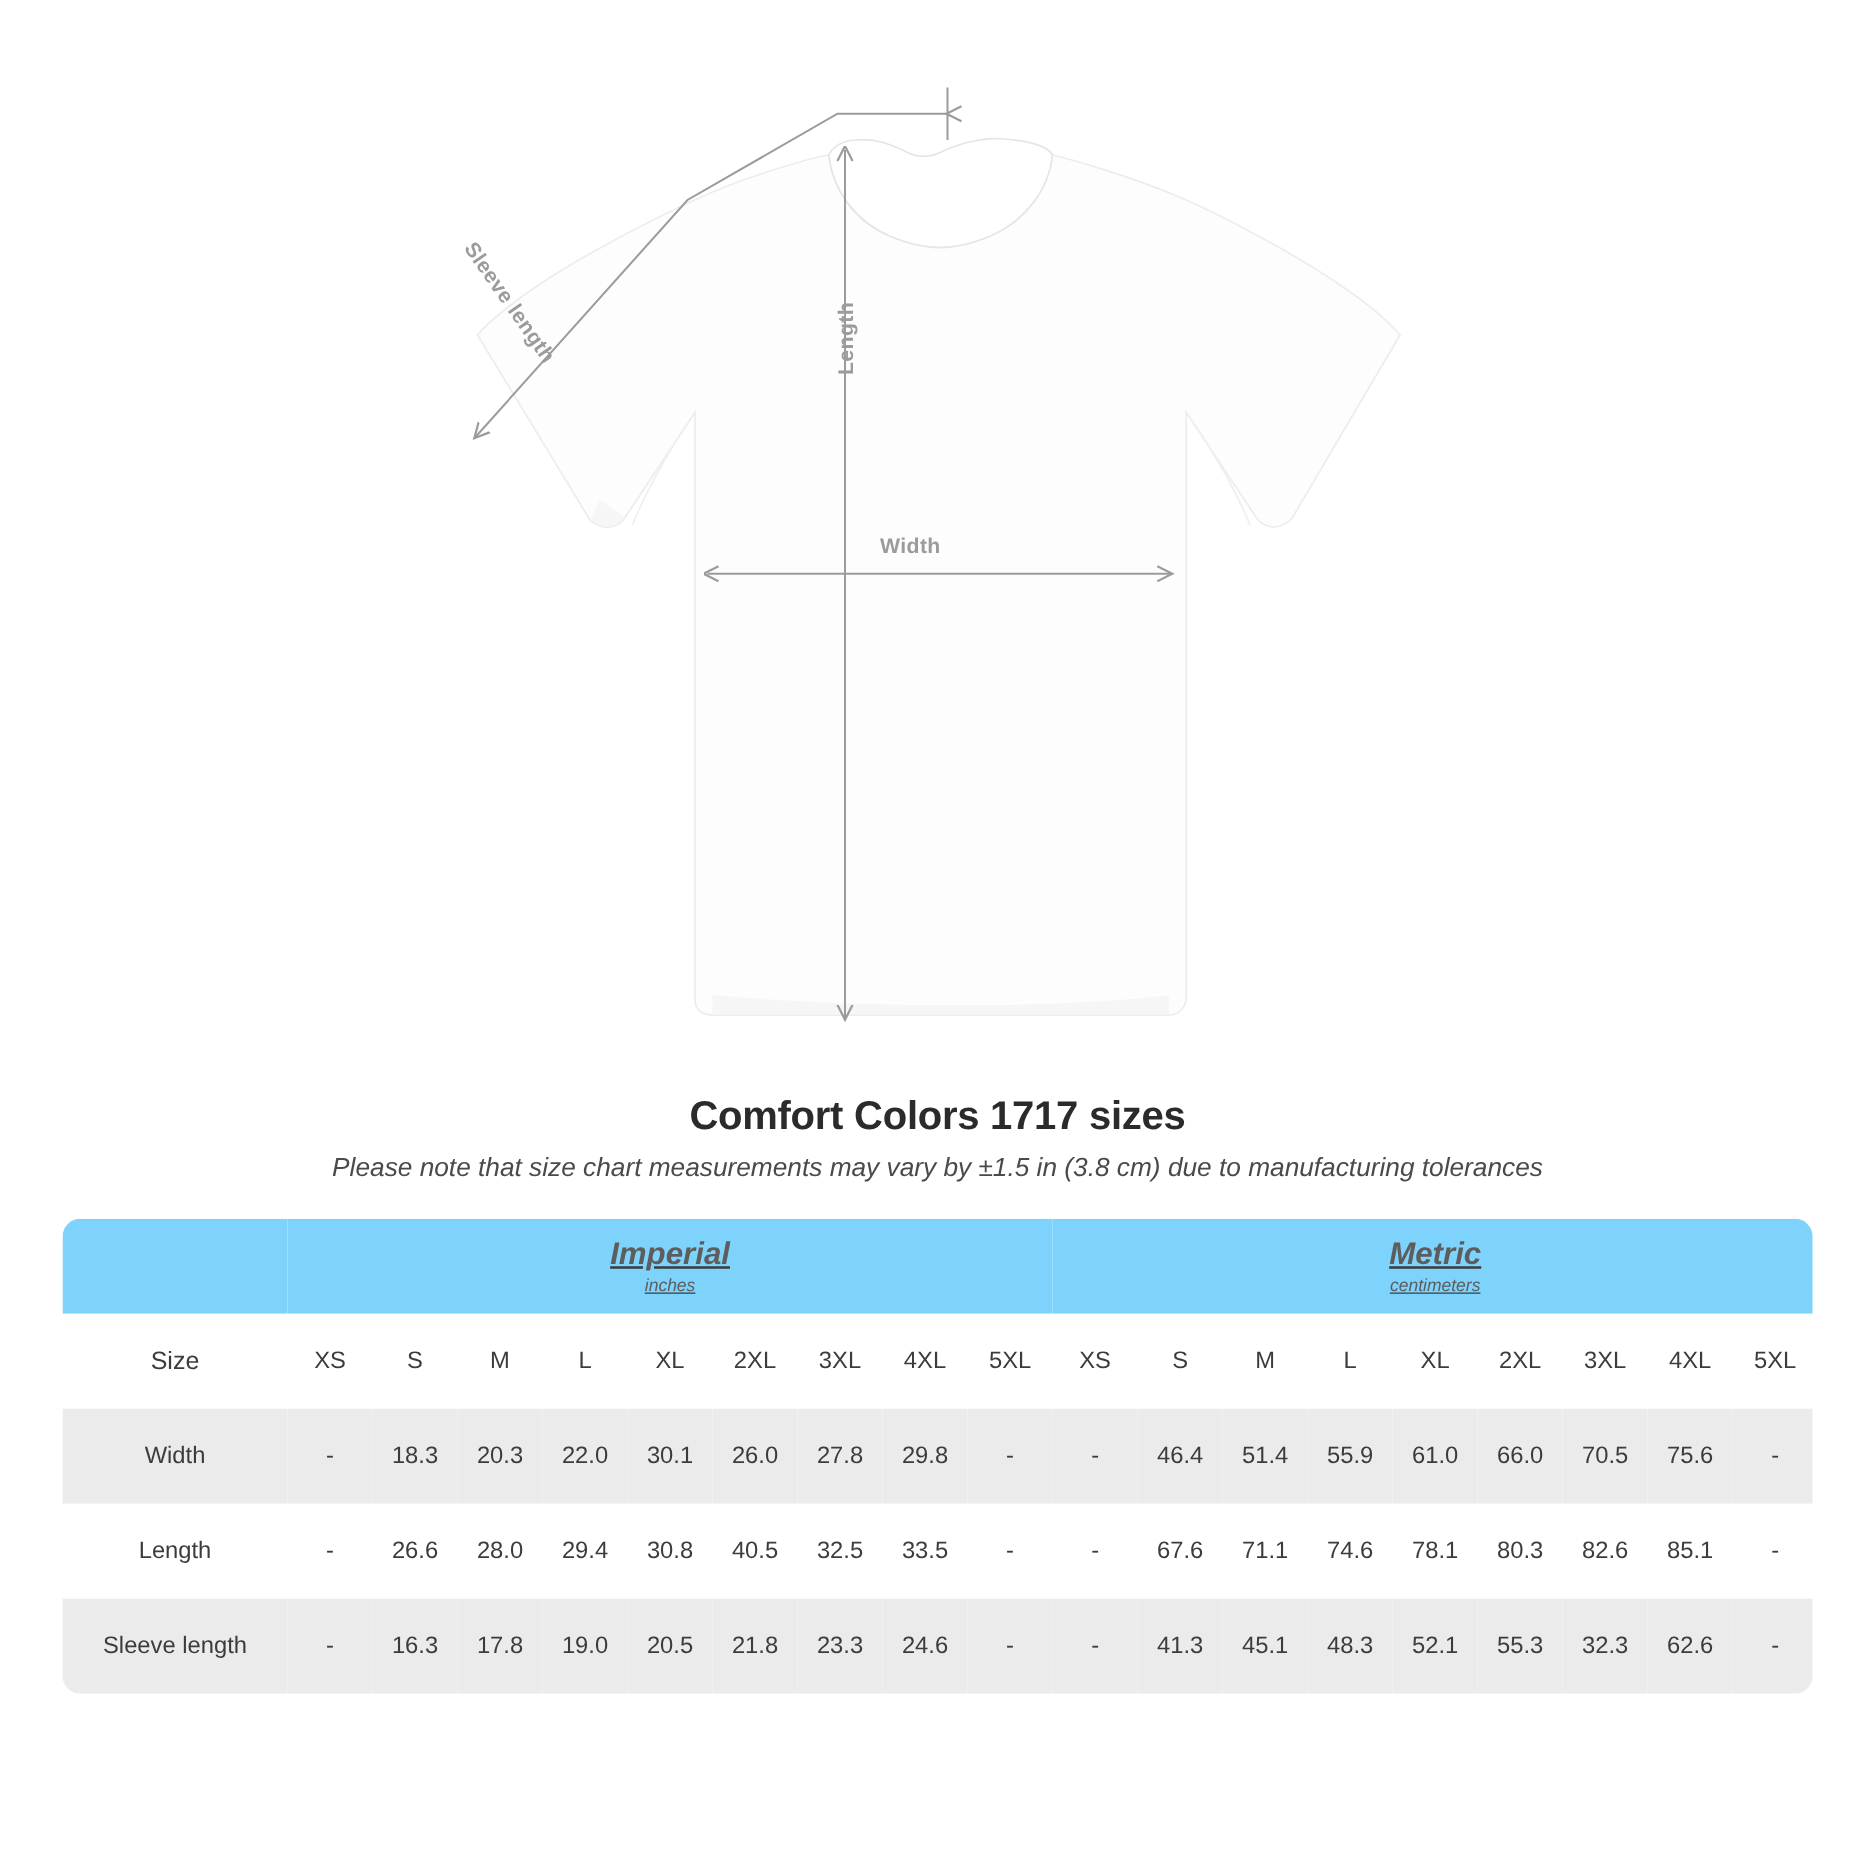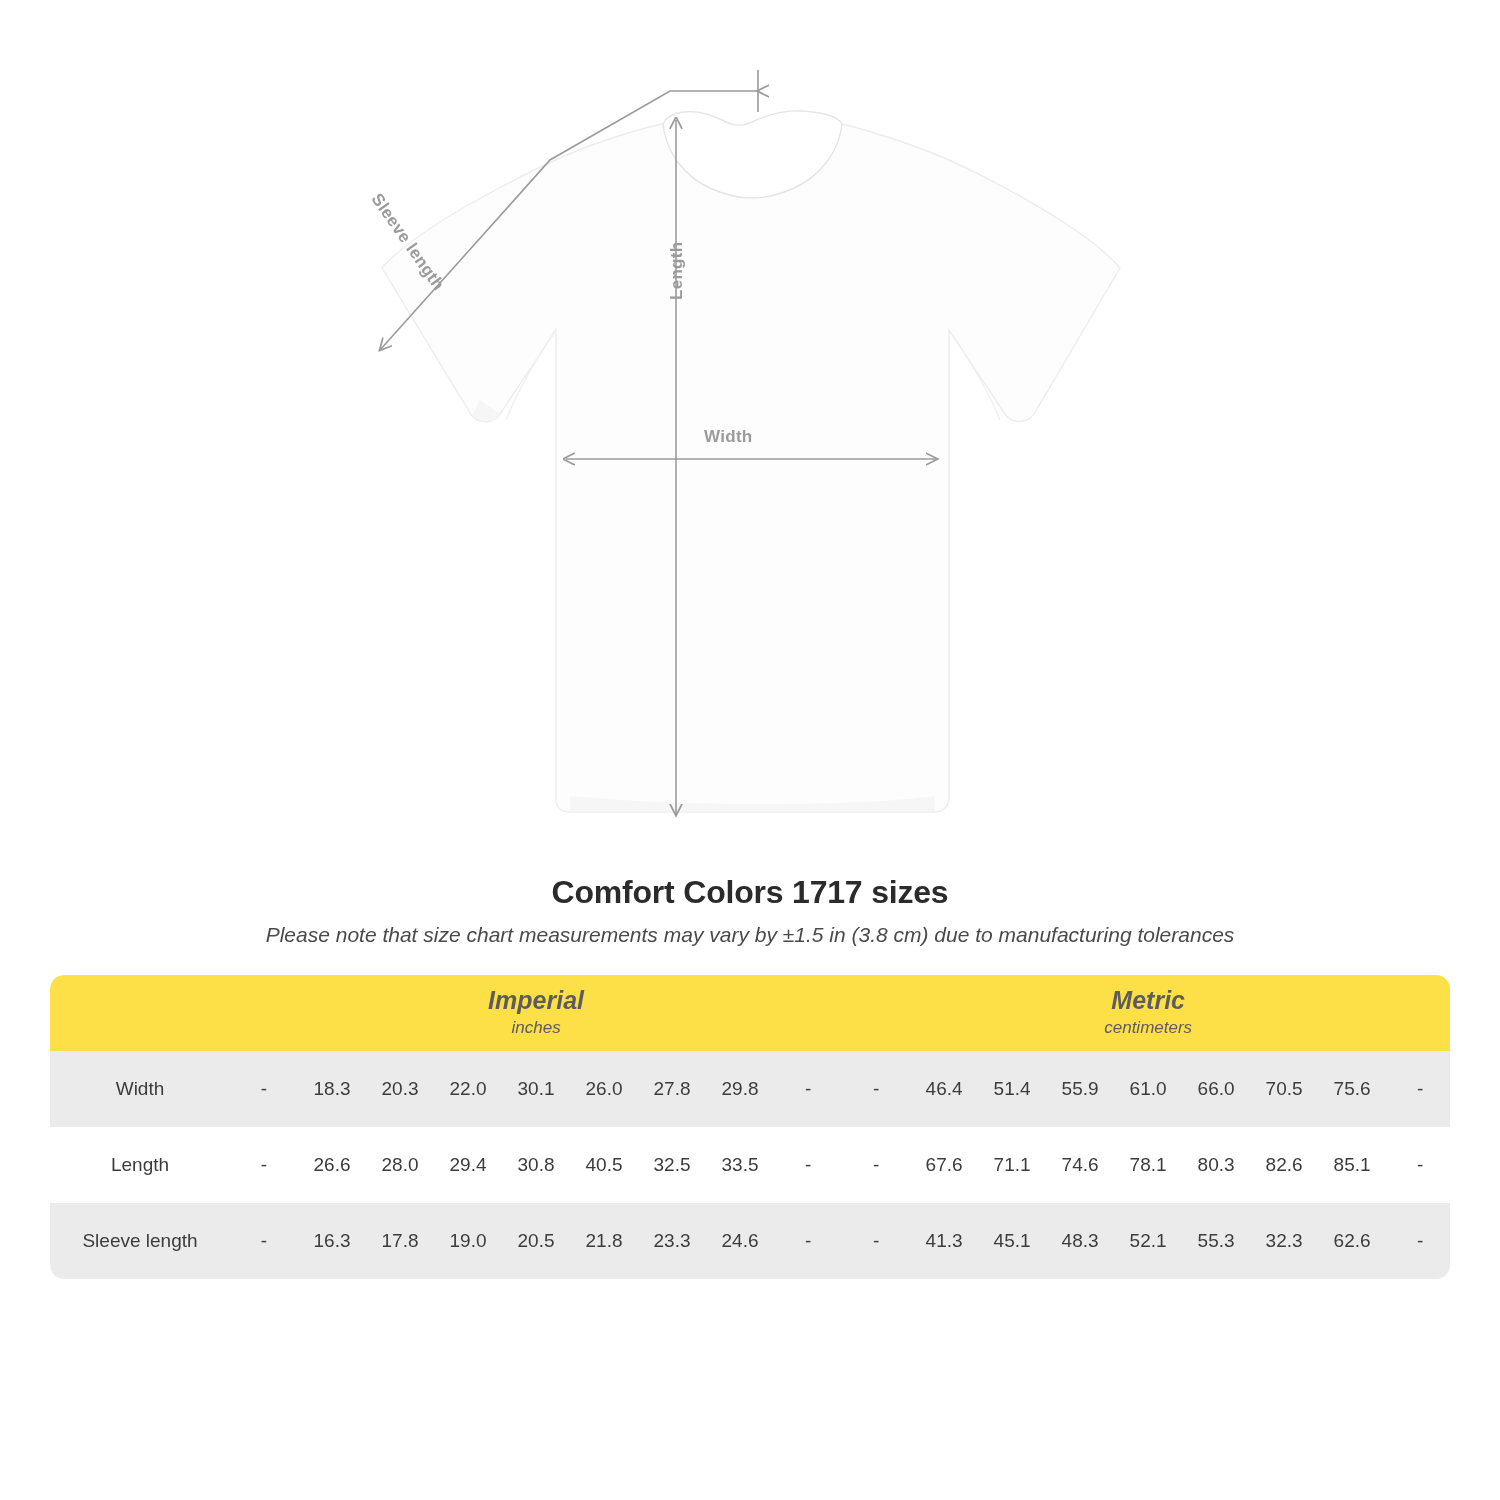--- a/index.html
+++ b/index.html
@@ -85,32 +85,33 @@
   }
   table.size-table td, table.size-table th {
     text-align: center;
     font-size: 19px;
     color: #3c3c3c;
     padding: 0;
     height: 76px;
     font-weight: normal;
   }
   .unit-row td {
-    background: #fde047;
+    background: #7dd3fc;
     height: 104px;
+    text-decoration: underline;
   }
   .unit-name {
     font-size: 25px;
     font-style: italic;
     font-weight: bold;
     color: #5d5d5d;
     line-height: 1.2;
   }
   .unit-sub {
-    font-size: 17px;
+    font-size: 14px;
     font-style: italic;
     color: #5d5d5d;
     line-height: 1.5;
   }
   .hdr-row td {
     background: #ffffff;
     font-weight: bold;
     color: #4a4a4a;
     font-size: 19px;
     height: 80px;
@@ -234,20 +235,41 @@
           <td colspan="9">
             <div class="unit-name">Imperial</div>
             <div class="unit-sub">inches</div>
           </td>
           <td colspan="9" class="corner-tr">
             <div class="unit-name">Metric</div>
             <div class="unit-sub">centimeters</div>
           </td>
         </tr>
 
+        <tr class="hdr-row">
+          <td class="rowlabel">Size</td>
+          <td>XS</td>
+          <td>S</td>
+          <td>M</td>
+          <td>L</td>
+          <td>XL</td>
+          <td>2XL</td>
+          <td>3XL</td>
+          <td>4XL</td>
+          <td>5XL</td>
+          <td>XS</td>
+          <td>S</td>
+          <td>M</td>
+          <td>L</td>
+          <td>XL</td>
+          <td>2XL</td>
+          <td>3XL</td>
+          <td>4XL</td>
+          <td>5XL</td>
+        </tr>
 
         <tr class="band-a">
           <td class="rowlabel">Width</td>
           <td>-</td>
           <td>18.3</td>
           <td>20.3</td>
           <td>22.0</td>
           <td>30.1</td>
           <td>26.0</td>
           <td>27.8</td>

